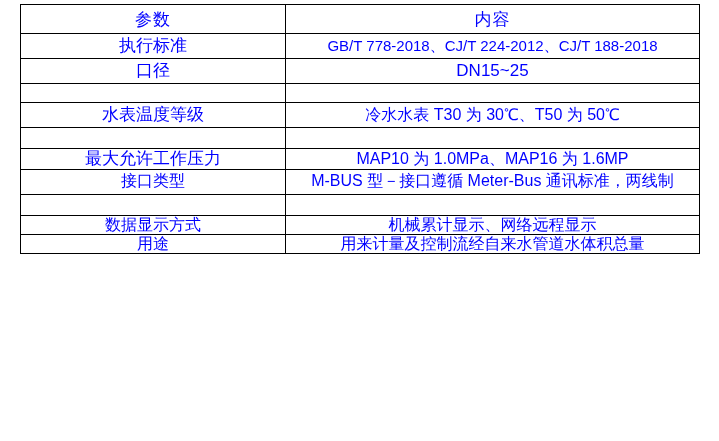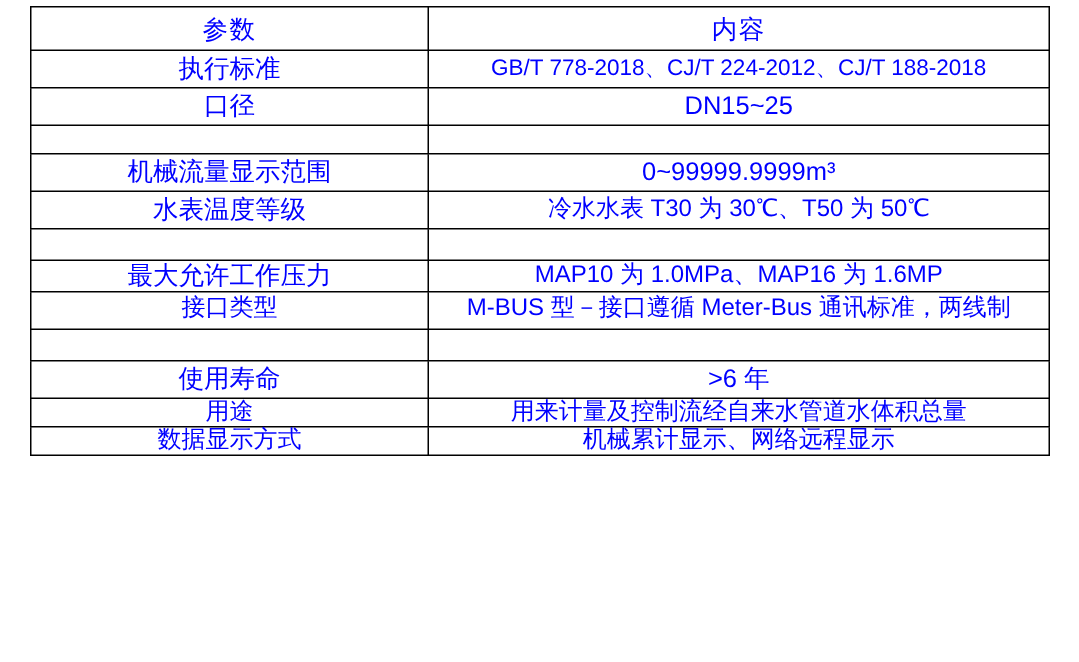--- a/index.html
+++ b/index.html
@@ -72,49 +72,41 @@
       </tr>
       <tr class="row">
         <td class="cell blue s-big h-24">口径</td>
         <td class="cell blue s-big h-24">DN15~25</td>
       </tr>
       <tr class="row">
         <td class="cell blue s-small h-18"></td>
         <td class="cell blue s-small h-18"></td>
       </tr>
       <tr class="row">
-        <td class="cell blue s-big h-24">机械流量显示范围</td>
-        <td class="cell blue s-big h-24">0~99999.9999m³</td>
-      </tr>
-      <tr class="row">
         <td class="cell blue s-big h-24">水表温度等级</td>
         <td class="cell blue s-small h-24">冷水水表 T30 为 30℃、T50 为 50℃</td>
       </tr>
       <tr class="row">
         <td class="cell blue s-small h-20"></td>
         <td class="cell blue s-small h-20"></td>
       </tr>
       <tr class="row">
         <td class="cell blue s-big h-26">最大允许工作压力</td>
         <td class="cell blue s-small h-26">MAP10 为 1.0MPa、MAP16 为 1.6MP</td>
       </tr>
       <tr class="row">
         <td class="cell blue s-small h-24">接口类型</td>
         <td class="cell blue s-small h-24">M-BUS 型－接口遵循 Meter-Bus 通讯标准，两线制</td>
       </tr>
       <tr class="row">
         <td class="cell blue s-small h-20"></td>
         <td class="cell blue s-small h-20"></td>
       </tr>
       <tr class="row">
-        <td class="cell blue s-big h-24">使用寿命</td>
-        <td class="cell blue s-big h-24">&gt;6 年</td>
+        <td class="cell blue s-small h-18">数据显示方式</td>
+        <td class="cell blue s-small h-18">机械累计显示、网络远程显示</td>
       </tr>
       <tr class="row">
         <td class="cell blue s-small h-18">用途</td>
         <td class="cell blue s-small h-18">用来计量及控制流经自来水管道水体积总量</td>
       </tr>
-      <tr class="row">
-        <td class="cell blue s-small h-18">数据显示方式</td>
-        <td class="cell blue s-small h-18">机械累计显示、网络远程显示</td>
-      </tr>
     </tbody>
 </table>
 
 </body></html>

